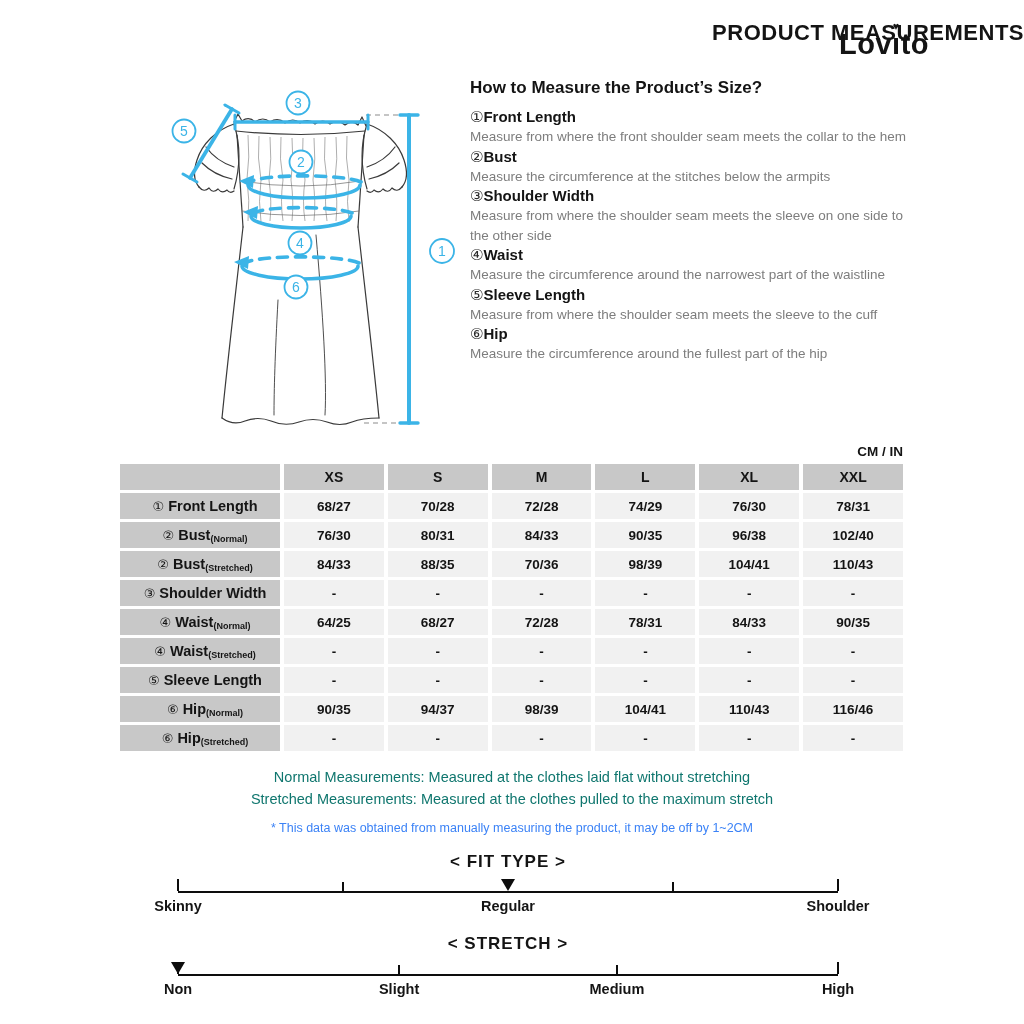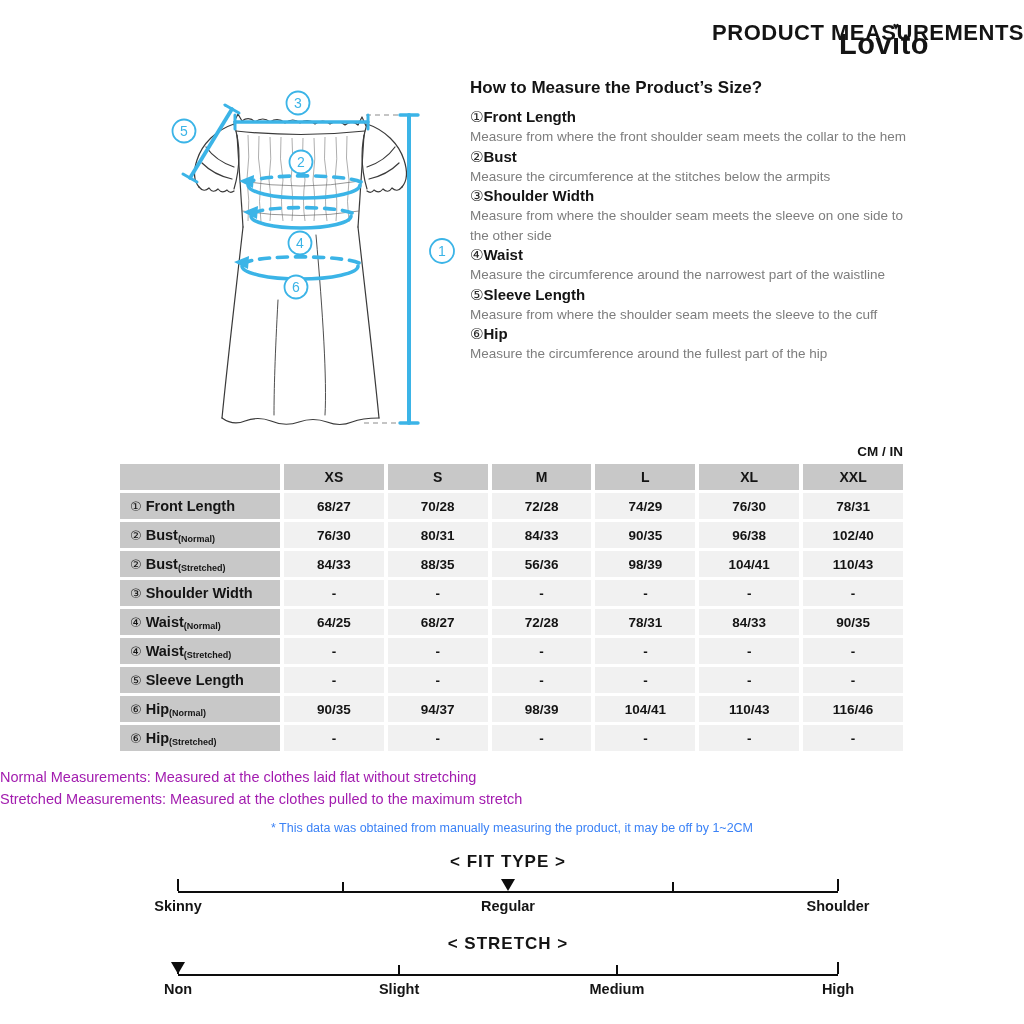--- a/index.html
+++ b/index.html
@@ -30,27 +30,27 @@
   .howto-item-title{font-size:15px;font-weight:700;line-height:20px;}
   .howto-item-title .cnum{font-weight:400;font-size:15px;color:#2b2b2b;}
   .howto-item-desc{font-size:13.5px;line-height:19.5px;color:var(--textGray);}
 
   
   .unit-label{position:absolute;top:444px;left:0;width:903px;text-align:right;font-size:13.5px;font-weight:800;}
   .size-table{position:absolute;top:461px;left:116px;width:791px;border-collapse:separate;border-spacing:4px 3px;table-layout:fixed;}
   .size-table th,.size-table td{height:26px;vertical-align:middle;}
   .size-table thead th{background:var(--tableGray);font-size:14px;font-weight:700;text-align:center;}
   .size-table thead th.corner{background:var(--tableGray);}
-  .size-table tbody th{background:var(--tableGray);text-align:left;padding-left:10px;font-weight:700;font-size:14.5px;white-space:nowrap;}
+  .size-table tbody th{background:var(--tableGray);text-align:center;padding-left:10px;font-weight:700;font-size:14.5px;white-space:nowrap;}
   .size-table tbody th .cnum{font-weight:400;font-size:13px;margin-right:4px;}
   .size-table tbody th .sub{font-size:9px;font-weight:700;position:relative;top:2px;}
   .size-table td{background:var(--cellBg);text-align:center;font-size:13.5px;font-weight:700;}
 
   
-  .note-block{position:absolute;top:766px;left:0;width:100%;font-size:14.5px;line-height:22px;color:#a21caf;}
+  .note-block{position:absolute;top:766px;left:0;width:100%;text-align:center;font-size:14.5px;line-height:22px;color:#0f766e;}
   .note-disclaimer{position:absolute;top:821px;left:0;width:100%;text-align:center;font-size:12.5px;color:#3b82f6;}
 
   
   .scale{position:absolute;left:178px;width:660px;height:80px;}
   .scale-title{position:absolute;top:0;left:0;width:100%;text-align:center;font-size:17px;font-weight:800;letter-spacing:1px;}
   .scale-line-wrap{position:absolute;left:0;width:100%;height:14px;}
   .scale-line{position:absolute;bottom:0;left:0;width:100%;height:2px;background:#0d0d0d;}
   .scale-tick{position:absolute;bottom:2px;width:2px;background:#0d0d0d;transform:translateX(-50%);}
   .scale-pointer{position:absolute;bottom:2px;width:0;height:0;transform:translateX(-50%);
     border-left:7px solid transparent;border-right:7px solid transparent;border-top:12px solid #0d0d0d;}
@@ -237,21 +237,21 @@
           <td>80/31</td>
           <td>84/33</td>
           <td>90/35</td>
           <td>96/38</td>
           <td>102/40</td>
         </tr>
         <tr>
           <th><span class="cnum">②</span><span>Bust</span><span class="sub">(Stretched)</span></th>
           <td>84/33</td>
           <td>88/35</td>
-          <td>56/36</td>
+          <td>70/36</td>
           <td>98/39</td>
           <td>104/41</td>
           <td>110/43</td>
         </tr>
         <tr>
           <th><span class="cnum">③</span><span>Shoulder Width</span></th>
           <td>-</td>
           <td>-</td>
           <td>-</td>
           <td>-</td>

